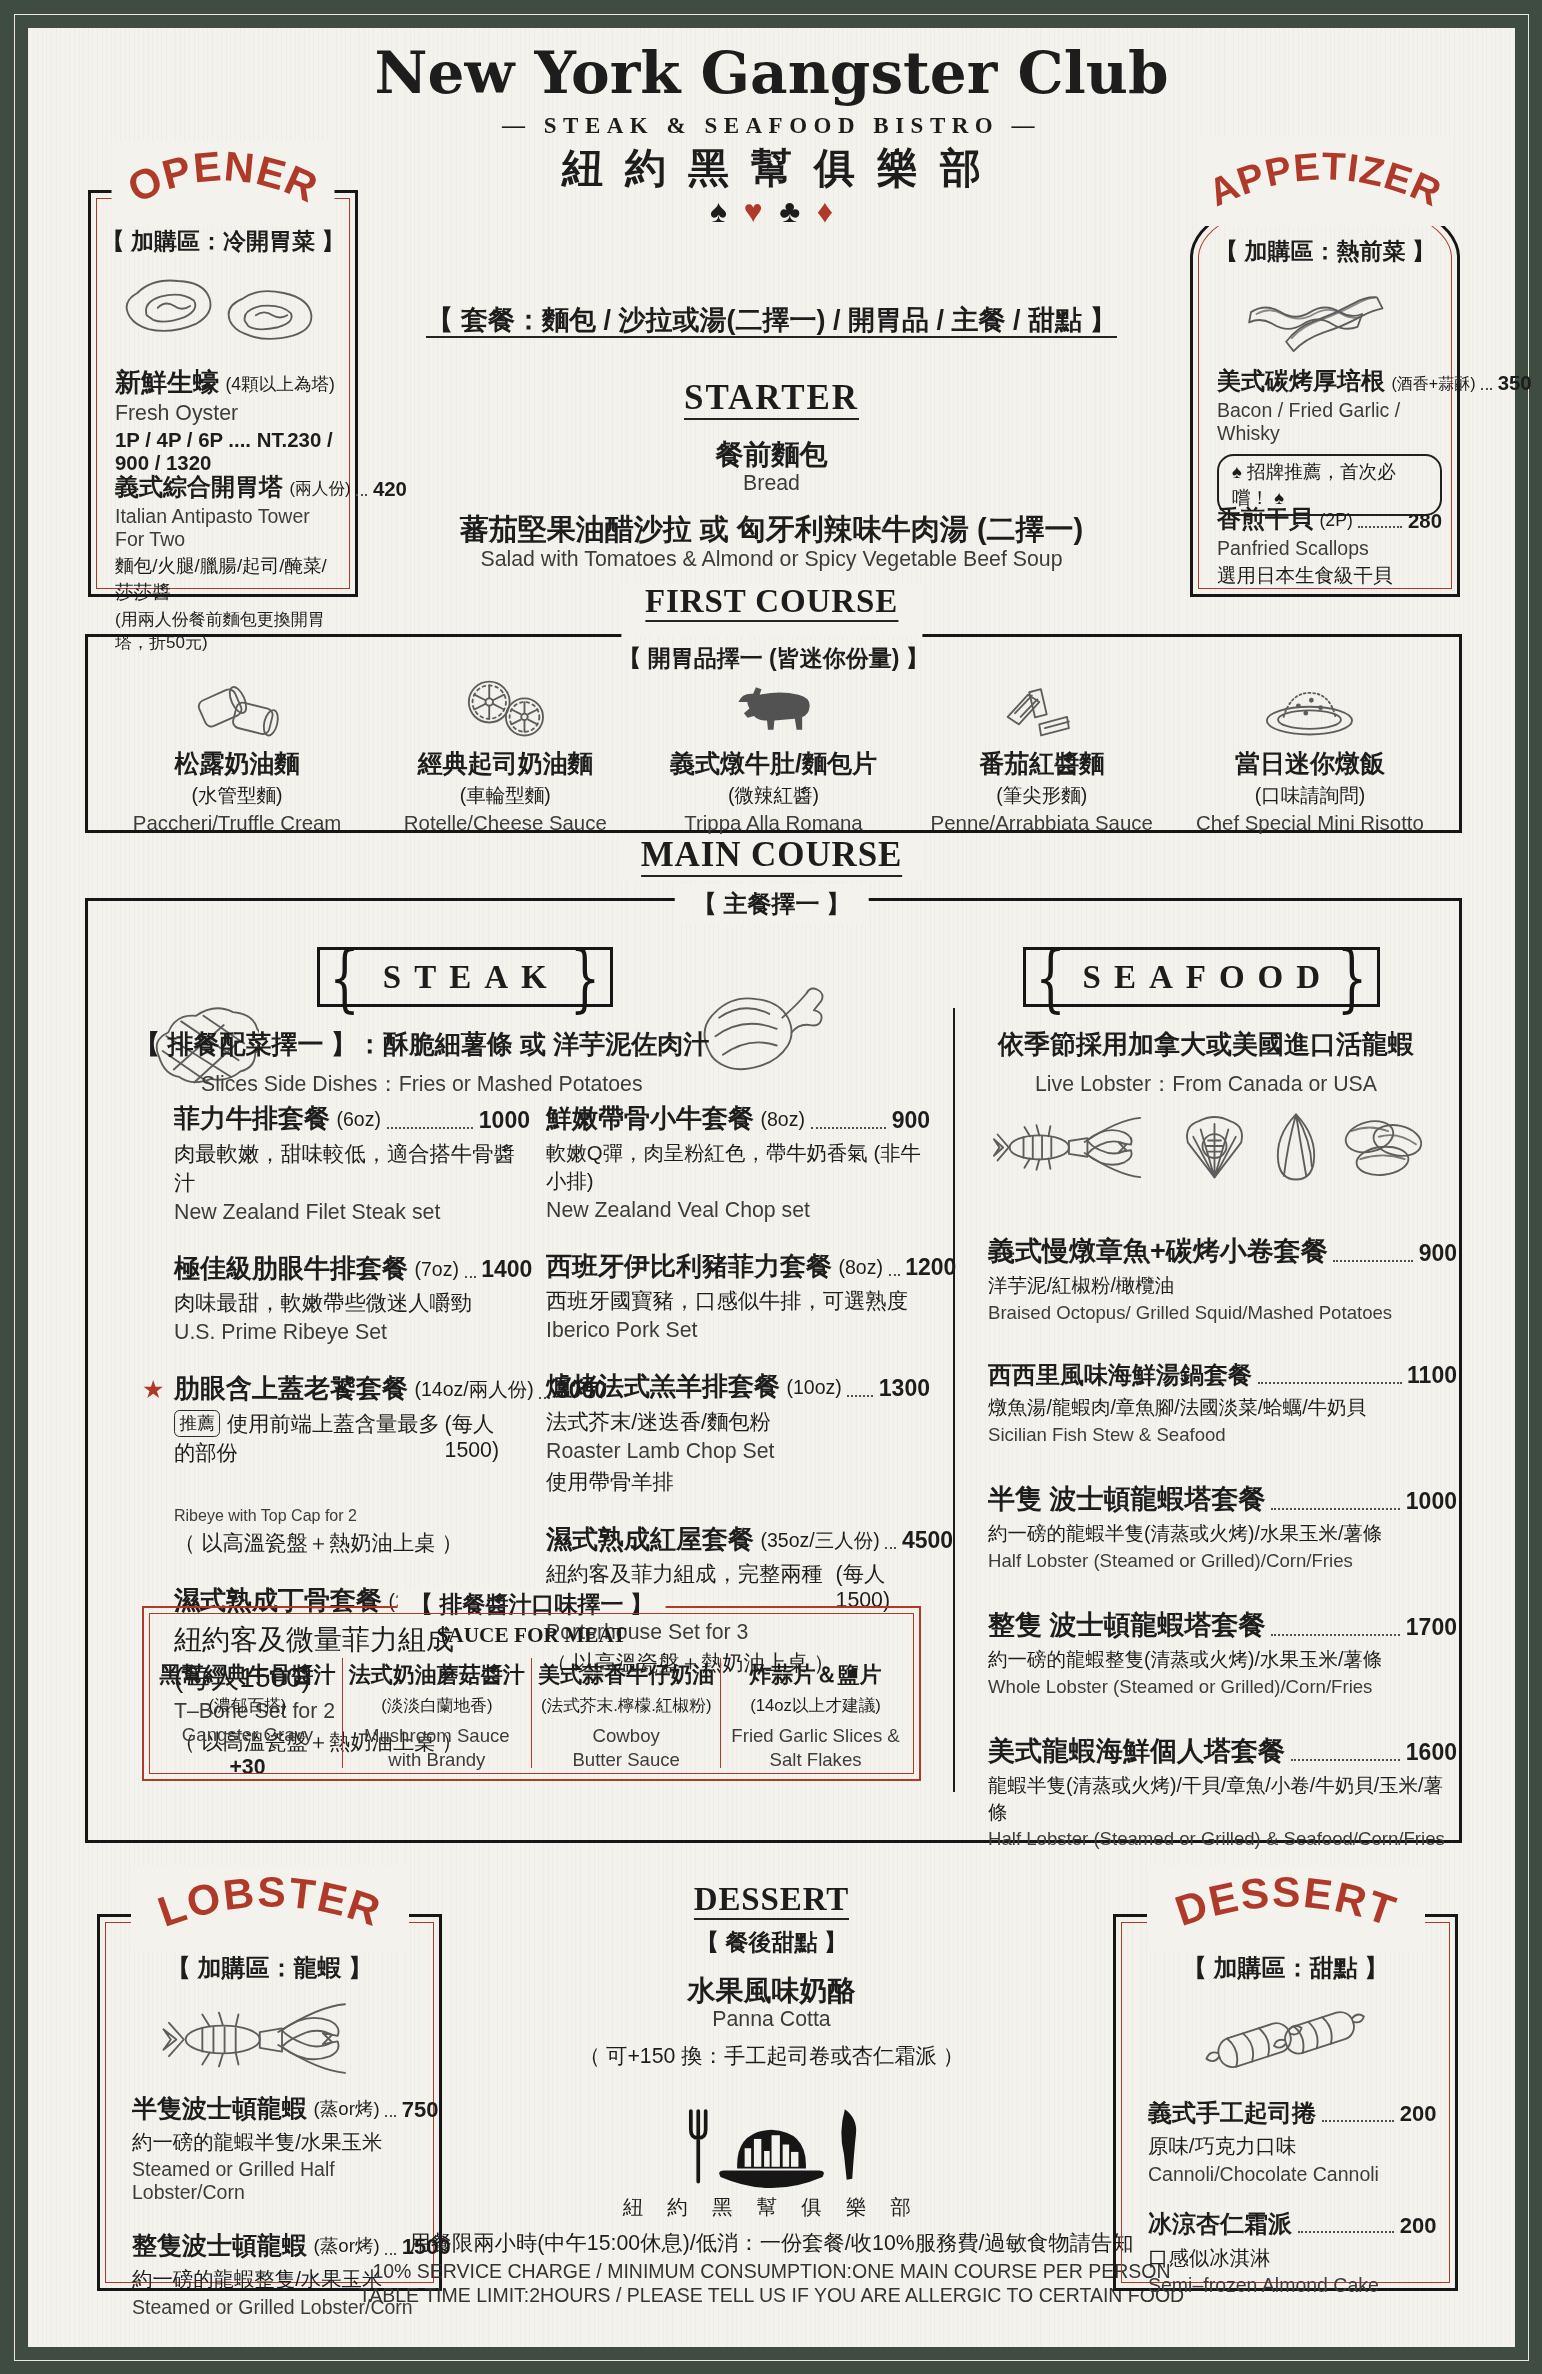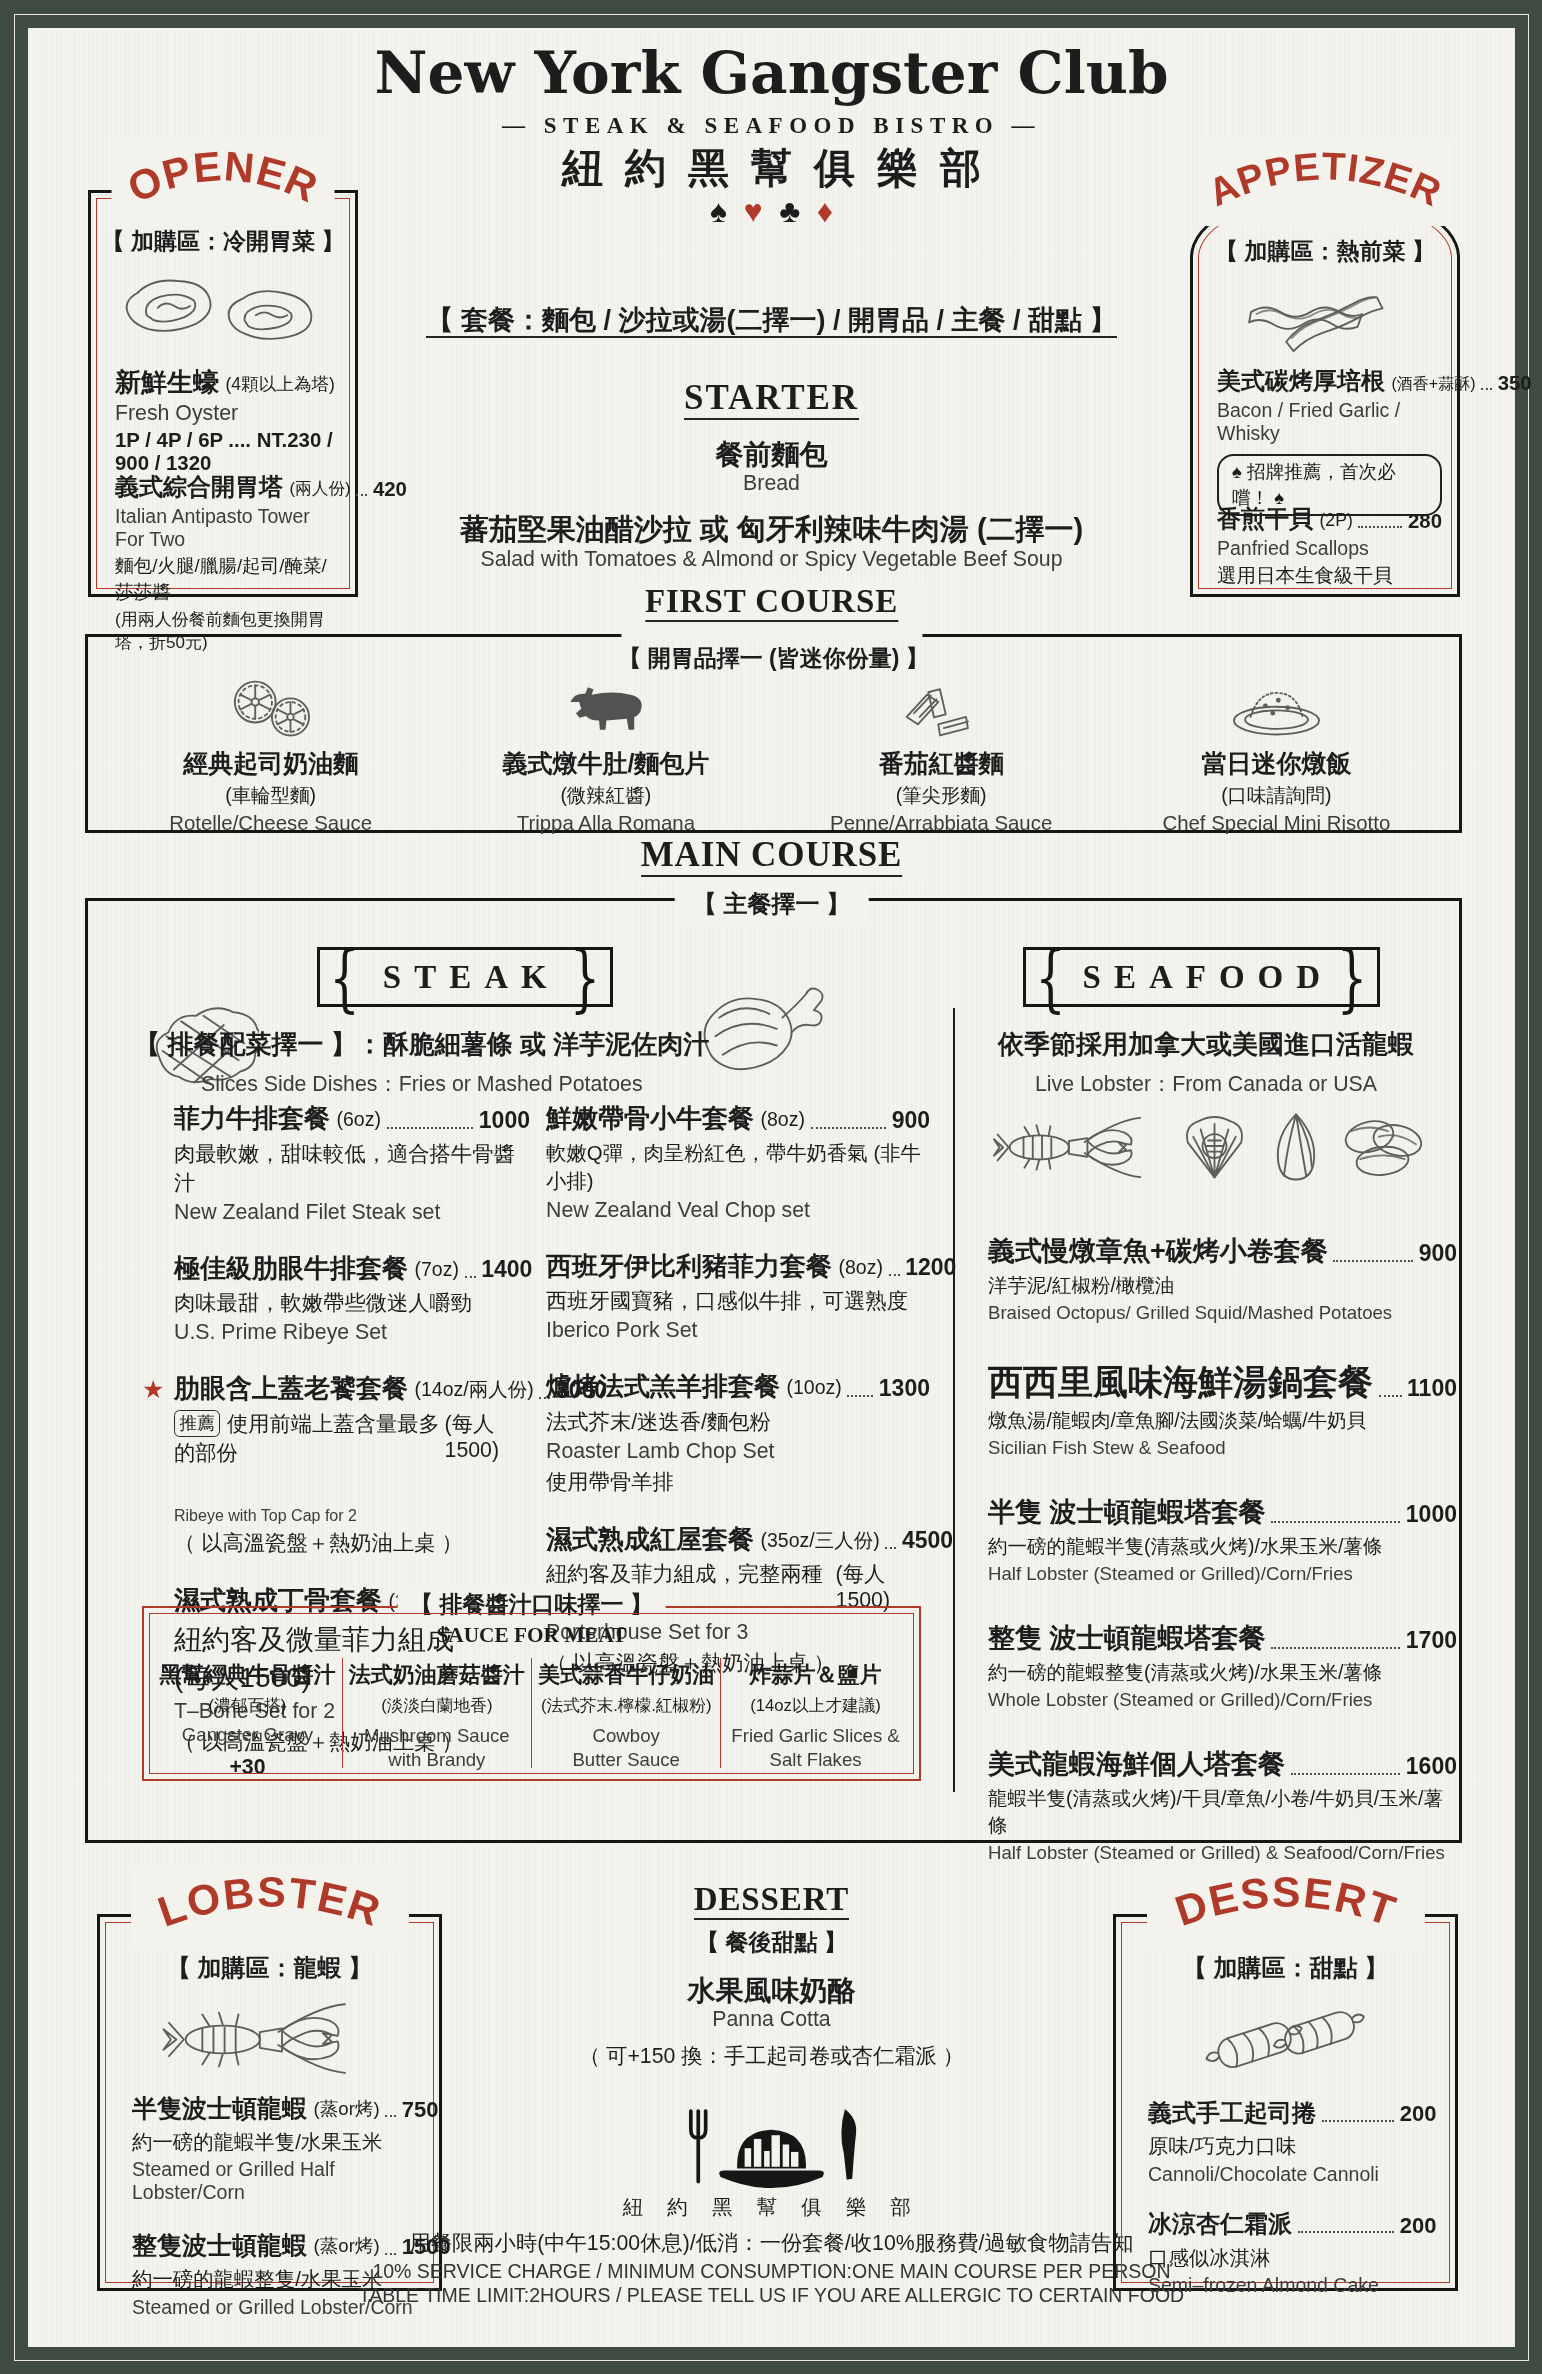--- a/index.html
+++ b/index.html
@@ -152,20 +152,37 @@
 
   <div class="abs" style="top:583px;left:50%;transform:translateX(-50%);background:#f4f2ec;padding:0 24px 16.7px;z-index:2;">
     <span class="serif uline" style="font-size:33px;font-weight:bold;letter-spacing:0.9px;">FIRST COURSE</span>
   </div>
   <div class="box" style="left:85px;top:634px;width:1371px;height:193px;border-width:3.7px;">
     <div class="boxtag" style="top:5.6px;font-size:23px;z-index:3;">【 開胃品擇一 (皆迷你份量) 】</div>
     <div class="abs" style="top:39px;left:15px;right:15px;bottom:5.6px;display:flex;">
       <div style="flex:1;text-align:center;">
         <svg style="margin:0 auto;" width="102" height="67" viewBox="0 0 110 72">
           <g class="sk">
+              <g transform="rotate(-24 40 34)">
+                <rect x="16" y="18" width="42" height="30" rx="7"></rect>
+                <ellipse cx="58" cy="33" rx="7" ry="15"></ellipse>
+              </g>
+          <g transform="rotate(14 74 46)">
+                <rect x="52" y="32" width="40" height="28" rx="7"></rect>
+                <ellipse cx="92" cy="46" rx="7" ry="14"></ellipse>
+              </g>
+            </g>
+        </svg>
+        <div style="font-size:25px;font-weight:bold;margin-top:3.7px;">松露奶油麵</div>
+        <div style="font-size:19.5px;margin-top:1.9px;">(水管型麵)</div>
+        <div class="gray" style="font-size:20.4px;margin-top:3.7px;">Paccheri/Truffle Cream</div>
+      </div>
+      <div style="flex:1;text-align:center;">
+        <svg style="margin:0 auto;" width="102" height="67" viewBox="0 0 110 72">
+          <g class="sk">
               <circle cx="38" cy="28" r="22"></circle>
               <circle cx="38" cy="28" r="18" stroke-dasharray="3 4"></circle>
               <circle cx="38" cy="28" r="4"></circle>
           <path d="M38,10 V24 M38,32 V46 M22,20 l12,6 M54,36 l-12,-6 M22,36 l12,-6 M54,20 l-12,6"></path>
           <circle cx="76" cy="44" r="20"></circle>
               <circle cx="76" cy="44" r="16" stroke-dasharray="3 4"></circle>
               <circle cx="76" cy="44" r="3.5"></circle>
           <path d="M76,28 V40 M76,48 V60 M62,36 l10,5 M90,52 l-10,-5 M62,52 l10,-5 M90,36 l-10,5"></path>
             </g>
         </svg>
@@ -439,21 +456,21 @@
             <span class="dots"></span>
             <span class="price" style="font-size:23px;">900</span>
           </div>
         <div class="d" style="font-size:19.5px;">
             <span>洋芋泥/紅椒粉/橄欖油</span>
           </div>
         <div class="e" style="font-size:18.6px;">Braised Octopus/ Grilled Squid/Mashed Potatoes</div>
       </div>
       <div class="mi" style="margin-bottom:37px;">
         <div class="t">
-            <span class="zh" style="font-size:35px;">西西里風味海鮮湯鍋套餐</span>
+            <span class="zh" style="font-size:24px;">西西里風味海鮮湯鍋套餐</span>
             <span class="dots"></span>
             <span class="price" style="font-size:23px;">1100</span>
           </div>
         <div class="d" style="font-size:19.5px;">
             <span>燉魚湯/龍蝦肉/章魚腳/法國淡菜/蛤蠣/牛奶貝</span>
           </div>
         <div class="e" style="font-size:18.6px;">Sicilian Fish Stew &amp; Seafood</div>
       </div>
       <div class="mi" style="margin-bottom:37px;">
         <div class="t">

